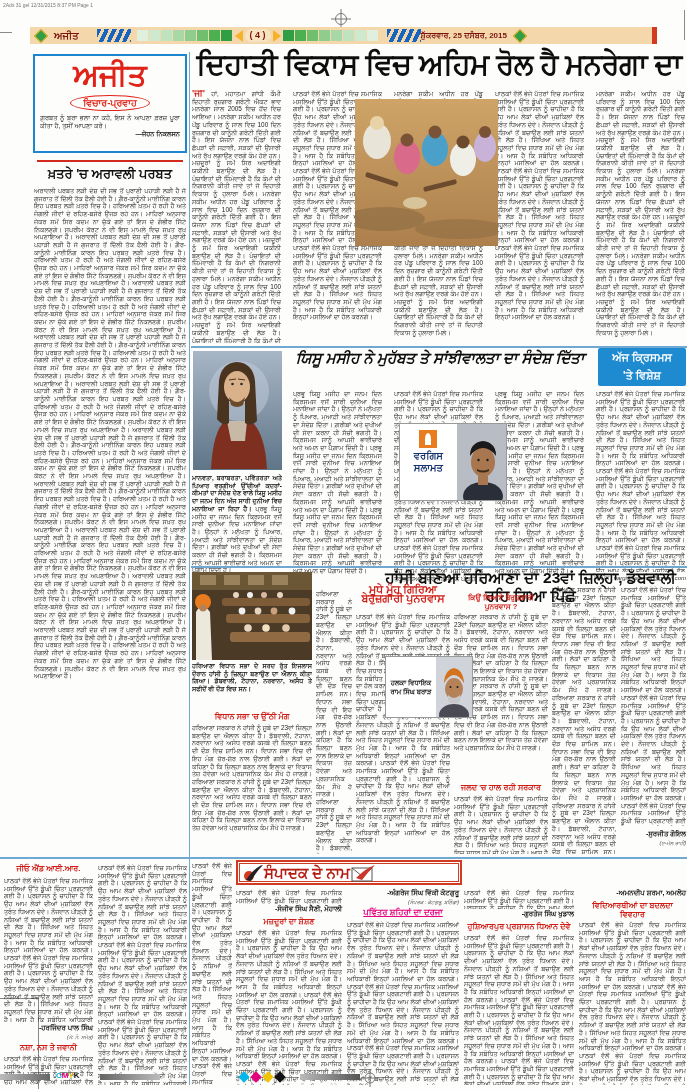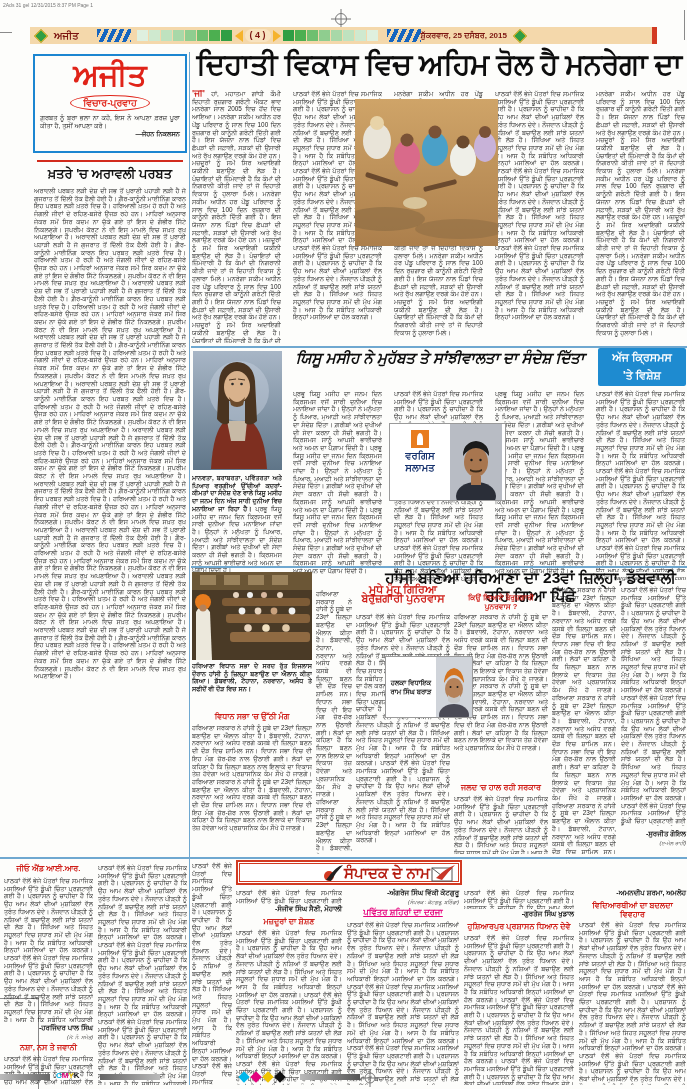--- a/index.html
+++ b/index.html
@@ -148,21 +148,21 @@
 
   <div class="abs body6" style="left:192px;top:474px;width:90px;height:108px;">
     <span style="font-weight:bold;">ਮਾਨਵਤਾ, ਬਰਾਬਰਤਾ, ਪਵਿੱਤਰਤਾ ਅਤੇ ਪਿਆਰ ਵਰਗੀਆਂ ਉੱਚੀਆਂ ਕਦਰਾਂ-ਕੀਮਤਾਂ ਦਾ ਸੰਦੇਸ਼ ਦੇਣ ਵਾਲੇ ਯਿਸੂ ਮਸੀਹ ਦਾ ਜਨਮ ਦਿਨ ਅੱਜ ਸਾਰੀ ਦੁਨੀਆ ਵਿਚ ਮਨਾਇਆ ਜਾ ਰਿਹਾ ਹੈ।</span> <span>ਪ੍ਰਭੂ ਯਿਸੂ ਮਸੀਹ ਦਾ ਜਨਮ ਦਿਨ ਕ੍ਰਿਸਮਸ ਵਜੋਂ ਸਾਰੀ ਦੁਨੀਆ ਵਿਚ ਮਨਾਇਆ ਜਾਂਦਾ ਹੈ। ਉਨ੍ਹਾਂ ਨੇ ਮਨੁੱਖਤਾ ਨੂੰ ਪਿਆਰ, ਮੁਆਫ਼ੀ ਅਤੇ ਸਾਂਝੀਵਾਲਤਾ ਦਾ ਸੰਦੇਸ਼ ਦਿੱਤਾ। ਗ਼ਰੀਬਾਂ ਅਤੇ ਦੁਖੀਆਂ ਦੀ ਸੇਵਾ ਕਰਨਾ ਹੀ ਸੱਚੀ ਭਗਤੀ ਹੈ। ਕ੍ਰਿਸਮਸ ਸਾਨੂੰ ਆਪਸੀ ਭਾਈਚਾਰੇ ਅਤੇ ਅਮਨ ਦਾ ਪੈਗ਼ਾਮ ਦਿੰਦੀ ਹੈ।</span>
   </div>
   <div class="abs body6" style="left:293px;top:390px;width:89px;height:192px;">ਪ੍ਰਭੂ ਯਿਸੂ ਮਸੀਹ ਦਾ ਜਨਮ ਦਿਨ ਕ੍ਰਿਸਮਸ ਵਜੋਂ ਸਾਰੀ ਦੁਨੀਆ ਵਿਚ ਮਨਾਇਆ ਜਾਂਦਾ ਹੈ। ਉਨ੍ਹਾਂ ਨੇ ਮਨੁੱਖਤਾ ਨੂੰ ਪਿਆਰ, ਮੁਆਫ਼ੀ ਅਤੇ ਸਾਂਝੀਵਾਲਤਾ ਦਾ ਸੰਦੇਸ਼ ਦਿੱਤਾ। ਗ਼ਰੀਬਾਂ ਅਤੇ ਦੁਖੀਆਂ ਦੀ ਸੇਵਾ ਕਰਨਾ ਹੀ ਸੱਚੀ ਭਗਤੀ ਹੈ। ਕ੍ਰਿਸਮਸ ਸਾਨੂੰ ਆਪਸੀ ਭਾਈਚਾਰੇ ਅਤੇ ਅਮਨ ਦਾ ਪੈਗ਼ਾਮ ਦਿੰਦੀ ਹੈ। ਪ੍ਰਭੂ ਯਿਸੂ ਮਸੀਹ ਦਾ ਜਨਮ ਦਿਨ ਕ੍ਰਿਸਮਸ ਵਜੋਂ ਸਾਰੀ ਦੁਨੀਆ ਵਿਚ ਮਨਾਇਆ ਜਾਂਦਾ ਹੈ। ਉਨ੍ਹਾਂ ਨੇ ਮਨੁੱਖਤਾ ਨੂੰ ਪਿਆਰ, ਮੁਆਫ਼ੀ ਅਤੇ ਸਾਂਝੀਵਾਲਤਾ ਦਾ ਸੰਦੇਸ਼ ਦਿੱਤਾ। ਗ਼ਰੀਬਾਂ ਅਤੇ ਦੁਖੀਆਂ ਦੀ ਸੇਵਾ ਕਰਨਾ ਹੀ ਸੱਚੀ ਭਗਤੀ ਹੈ। ਕ੍ਰਿਸਮਸ ਸਾਨੂੰ ਆਪਸੀ ਭਾਈਚਾਰੇ ਅਤੇ ਅਮਨ ਦਾ ਪੈਗ਼ਾਮ ਦਿੰਦੀ ਹੈ। ਪ੍ਰਭੂ ਯਿਸੂ ਮਸੀਹ ਦਾ ਜਨਮ ਦਿਨ ਕ੍ਰਿਸਮਸ ਵਜੋਂ ਸਾਰੀ ਦੁਨੀਆ ਵਿਚ ਮਨਾਇਆ ਜਾਂਦਾ ਹੈ। ਉਨ੍ਹਾਂ ਨੇ ਮਨੁੱਖਤਾ ਨੂੰ ਪਿਆਰ, ਮੁਆਫ਼ੀ ਅਤੇ ਸਾਂਝੀਵਾਲਤਾ ਦਾ ਸੰਦੇਸ਼ ਦਿੱਤਾ। ਗ਼ਰੀਬਾਂ ਅਤੇ ਦੁਖੀਆਂ ਦੀ ਸੇਵਾ ਕਰਨਾ ਹੀ ਸੱਚੀ ਭਗਤੀ ਹੈ। ਕ੍ਰਿਸਮਸ ਸਾਨੂੰ ਆਪਸੀ ਭਾਈਚਾਰੇ ਅਤੇ ਅਮਨ ਦਾ ਪੈਗ਼ਾਮ ਦਿੰਦੀ ਹੈ।</div>
   <div class="abs body6" style="left:394px;top:390px;width:89px;height:192px;">ਪਾਠਕਾਂ ਵੱਲੋਂ ਭੇਜੇ ਪੱਤਰਾਂ ਵਿਚ ਸਮਾਜਿਕ ਮਸਲਿਆਂ ਉੱਤੇ ਡੂੰਘੀ ਚਿੰਤਾ ਪ੍ਰਗਟਾਈ ਗਈ ਹੈ। ਪ੍ਰਸ਼ਾਸਨ ਨੂੰ ਚਾਹੀਦਾ ਹੈ ਕਿ ਉਹ ਆਮ ਲੋਕਾਂ ਦੀਆਂ ਮੁਸ਼ਕਿਲਾਂ ਵੱਲ ਤੁਰੰਤ ਧਿਆਨ ਦੇਵੇ। ਨੌਜਵਾਨ ਪੀੜ੍ਹੀ ਨੂੰ ਨਸ਼ਿਆਂ ਤੋਂ ਬਚਾਉਣ ਲਈ ਸਾਂਝੇ ਯਤਨਾਂ ਦੀ ਲੋੜ ਹੈ। ਸਿੱਖਿਆ ਅਤੇ ਸਿਹਤ ਸਹੂਲਤਾਂ ਵਿਚ ਸੁਧਾਰ ਸਮੇਂ ਦੀ ਮੁੱਖ ਮੰਗ ਹੈ। ਆਸ ਹੈ ਕਿ ਸਬੰਧਿਤ ਅਧਿਕਾਰੀ ਇਨ੍ਹਾਂ ਮਸਲਿਆਂ ਦਾ ਹੱਲ ਕਰਨਗੇ। ਪਾਠਕਾਂ ਵੱਲੋਂ ਭੇਜੇ ਪੱਤਰਾਂ ਵਿਚ ਸਮਾਜਿਕ ਮਸਲਿਆਂ ਉੱਤੇ ਡੂੰਘੀ ਚਿੰਤਾ ਪ੍ਰਗਟਾਈ ਗਈ ਹੈ। ਪ੍ਰਸ਼ਾਸਨ ਨੂੰ ਚਾਹੀਦਾ ਹੈ ਕਿ ਉਹ ਆਮ ਲੋਕਾਂ ਦੀਆਂ ਮੁਸ਼ਕਿਲਾਂ ਵੱਲ ਤੁਰੰਤ ਧਿਆਨ ਦੇਵੇ। ਨੌਜਵਾਨ ਪੀੜ੍ਹੀ ਨੂੰ ਨਸ਼ਿਆਂ ਤੋਂ ਬਚਾਉਣ ਲਈ ਸਾਂਝੇ ਯਤਨਾਂ ਦੀ ਲੋੜ ਹੈ। ਸਿੱਖਿਆ ਅਤੇ ਸਿਹਤ ਸਹੂਲਤਾਂ ਵਿਚ ਸੁਧਾਰ ਸਮੇਂ ਦੀ ਮੁੱਖ ਮੰਗ ਹੈ। ਆਸ ਹੈ ਕਿ ਸਬੰਧਿਤ ਅਧਿਕਾਰੀ ਇਨ੍ਹਾਂ ਮਸਲਿਆਂ ਦਾ ਹੱਲ ਕਰਨਗੇ। ਪਾਠਕਾਂ ਵੱਲੋਂ ਭੇਜੇ ਪੱਤਰਾਂ ਵਿਚ ਸਮਾਜਿਕ ਮਸਲਿਆਂ ਉੱਤੇ ਡੂੰਘੀ ਚਿੰਤਾ ਪ੍ਰਗਟਾਈ ਗਈ ਹੈ। ਪ੍ਰਸ਼ਾਸਨ ਨੂੰ ਚਾਹੀਦਾ ਹੈ ਕਿ ਉਹ ਆਮ ਲੋਕਾਂ ਦੀਆਂ ਮੁਸ਼ਕਿਲਾਂ ਵੱਲ ਤੁਰੰਤ ਧਿਆਨ ਦੇਵੇ। ਨੌਜਵਾਨ ਪੀੜ੍ਹੀ ਨੂੰ ਨਸ਼ਿਆਂ ਤੋਂ ਬਚਾਉਣ ਲਈ ਸਾਂਝੇ ਯਤਨਾਂ ਦੀ ਲੋੜ ਹੈ। ਸਿੱਖਿਆ ਅਤੇ ਸਿਹਤ ਸਹੂਲਤਾਂ ਵਿਚ ਸੁਧਾਰ ਸਮੇਂ ਦੀ ਮੁੱਖ ਮੰਗ ਹੈ। ਆਸ ਹੈ ਕਿ ਸਬੰਧਿਤ ਅਧਿਕਾਰੀ ਇਨ੍ਹਾਂ ਮਸਲਿਆਂ ਦਾ ਹੱਲ ਕਰਨਗੇ।</div>
   <div class="abs body6" style="left:495px;top:390px;width:89px;height:192px;">ਪ੍ਰਭੂ ਯਿਸੂ ਮਸੀਹ ਦਾ ਜਨਮ ਦਿਨ ਕ੍ਰਿਸਮਸ ਵਜੋਂ ਸਾਰੀ ਦੁਨੀਆ ਵਿਚ ਮਨਾਇਆ ਜਾਂਦਾ ਹੈ। ਉਨ੍ਹਾਂ ਨੇ ਮਨੁੱਖਤਾ ਨੂੰ ਪਿਆਰ, ਮੁਆਫ਼ੀ ਅਤੇ ਸਾਂਝੀਵਾਲਤਾ ਦਾ ਸੰਦੇਸ਼ ਦਿੱਤਾ। ਗ਼ਰੀਬਾਂ ਅਤੇ ਦੁਖੀਆਂ ਦੀ ਸੇਵਾ ਕਰਨਾ ਹੀ ਸੱਚੀ ਭਗਤੀ ਹੈ। ਕ੍ਰਿਸਮਸ ਸਾਨੂੰ ਆਪਸੀ ਭਾਈਚਾਰੇ ਅਤੇ ਅਮਨ ਦਾ ਪੈਗ਼ਾਮ ਦਿੰਦੀ ਹੈ। ਪ੍ਰਭੂ ਯਿਸੂ ਮਸੀਹ ਦਾ ਜਨਮ ਦਿਨ ਕ੍ਰਿਸਮਸ ਵਜੋਂ ਸਾਰੀ ਦੁਨੀਆ ਵਿਚ ਮਨਾਇਆ ਜਾਂਦਾ ਹੈ। ਉਨ੍ਹਾਂ ਨੇ ਮਨੁੱਖਤਾ ਨੂੰ ਪਿਆਰ, ਮੁਆਫ਼ੀ ਅਤੇ ਸਾਂਝੀਵਾਲਤਾ ਦਾ ਸੰਦੇਸ਼ ਦਿੱਤਾ। ਗ਼ਰੀਬਾਂ ਅਤੇ ਦੁਖੀਆਂ ਦੀ ਸੇਵਾ ਕਰਨਾ ਹੀ ਸੱਚੀ ਭਗਤੀ ਹੈ। ਕ੍ਰਿਸਮਸ ਸਾਨੂੰ ਆਪਸੀ ਭਾਈਚਾਰੇ ਅਤੇ ਅਮਨ ਦਾ ਪੈਗ਼ਾਮ ਦਿੰਦੀ ਹੈ। ਪ੍ਰਭੂ ਯਿਸੂ ਮਸੀਹ ਦਾ ਜਨਮ ਦਿਨ ਕ੍ਰਿਸਮਸ ਵਜੋਂ ਸਾਰੀ ਦੁਨੀਆ ਵਿਚ ਮਨਾਇਆ ਜਾਂਦਾ ਹੈ। ਉਨ੍ਹਾਂ ਨੇ ਮਨੁੱਖਤਾ ਨੂੰ ਪਿਆਰ, ਮੁਆਫ਼ੀ ਅਤੇ ਸਾਂਝੀਵਾਲਤਾ ਦਾ ਸੰਦੇਸ਼ ਦਿੱਤਾ। ਗ਼ਰੀਬਾਂ ਅਤੇ ਦੁਖੀਆਂ ਦੀ ਸੇਵਾ ਕਰਨਾ ਹੀ ਸੱਚੀ ਭਗਤੀ ਹੈ। ਕ੍ਰਿਸਮਸ ਸਾਨੂੰ ਆਪਸੀ ਭਾਈਚਾਰੇ ਅਤੇ ਅਮਨ ਦਾ ਪੈਗ਼ਾਮ ਦਿੰਦੀ ਹੈ।</div>
   <div class="abs body6" style="left:596px;top:390px;width:89px;height:182px;">ਪਾਠਕਾਂ ਵੱਲੋਂ ਭੇਜੇ ਪੱਤਰਾਂ ਵਿਚ ਸਮਾਜਿਕ ਮਸਲਿਆਂ ਉੱਤੇ ਡੂੰਘੀ ਚਿੰਤਾ ਪ੍ਰਗਟਾਈ ਗਈ ਹੈ। ਪ੍ਰਸ਼ਾਸਨ ਨੂੰ ਚਾਹੀਦਾ ਹੈ ਕਿ ਉਹ ਆਮ ਲੋਕਾਂ ਦੀਆਂ ਮੁਸ਼ਕਿਲਾਂ ਵੱਲ ਤੁਰੰਤ ਧਿਆਨ ਦੇਵੇ। ਨੌਜਵਾਨ ਪੀੜ੍ਹੀ ਨੂੰ ਨਸ਼ਿਆਂ ਤੋਂ ਬਚਾਉਣ ਲਈ ਸਾਂਝੇ ਯਤਨਾਂ ਦੀ ਲੋੜ ਹੈ। ਸਿੱਖਿਆ ਅਤੇ ਸਿਹਤ ਸਹੂਲਤਾਂ ਵਿਚ ਸੁਧਾਰ ਸਮੇਂ ਦੀ ਮੁੱਖ ਮੰਗ ਹੈ। ਆਸ ਹੈ ਕਿ ਸਬੰਧਿਤ ਅਧਿਕਾਰੀ ਇਨ੍ਹਾਂ ਮਸਲਿਆਂ ਦਾ ਹੱਲ ਕਰਨਗੇ। ਪਾਠਕਾਂ ਵੱਲੋਂ ਭੇਜੇ ਪੱਤਰਾਂ ਵਿਚ ਸਮਾਜਿਕ ਮਸਲਿਆਂ ਉੱਤੇ ਡੂੰਘੀ ਚਿੰਤਾ ਪ੍ਰਗਟਾਈ ਗਈ ਹੈ। ਪ੍ਰਸ਼ਾਸਨ ਨੂੰ ਚਾਹੀਦਾ ਹੈ ਕਿ ਉਹ ਆਮ ਲੋਕਾਂ ਦੀਆਂ ਮੁਸ਼ਕਿਲਾਂ ਵੱਲ ਤੁਰੰਤ ਧਿਆਨ ਦੇਵੇ। ਨੌਜਵਾਨ ਪੀੜ੍ਹੀ ਨੂੰ ਨਸ਼ਿਆਂ ਤੋਂ ਬਚਾਉਣ ਲਈ ਸਾਂਝੇ ਯਤਨਾਂ ਦੀ ਲੋੜ ਹੈ। ਸਿੱਖਿਆ ਅਤੇ ਸਿਹਤ ਸਹੂਲਤਾਂ ਵਿਚ ਸੁਧਾਰ ਸਮੇਂ ਦੀ ਮੁੱਖ ਮੰਗ ਹੈ। ਆਸ ਹੈ ਕਿ ਸਬੰਧਿਤ ਅਧਿਕਾਰੀ ਇਨ੍ਹਾਂ ਮਸਲਿਆਂ ਦਾ ਹੱਲ ਕਰਨਗੇ। ਪਾਠਕਾਂ ਵੱਲੋਂ ਭੇਜੇ ਪੱਤਰਾਂ ਵਿਚ ਸਮਾਜਿਕ ਮਸਲਿਆਂ ਉੱਤੇ ਡੂੰਘੀ ਚਿੰਤਾ ਪ੍ਰਗਟਾਈ ਗਈ ਹੈ। ਪ੍ਰਸ਼ਾਸਨ ਨੂੰ ਚਾਹੀਦਾ ਹੈ ਕਿ ਉਹ ਆਮ ਲੋਕਾਂ ਦੀਆਂ ਮੁਸ਼ਕਿਲਾਂ ਵੱਲ ਤੁਰੰਤ ਧਿਆਨ ਦੇਵੇ। ਨੌਜਵਾਨ ਪੀੜ੍ਹੀ ਨੂੰ ਨਸ਼ਿਆਂ ਤੋਂ ਬਚਾਉਣ ਲਈ ਸਾਂਝੇ ਯਤਨਾਂ ਦੀ ਲੋੜ ਹੈ। ਸਿੱਖਿਆ ਅਤੇ ਸਿਹਤ ਸਹੂਲਤਾਂ ਵਿਚ ਸੁਧਾਰ ਸਮੇਂ ਦੀ ਮੁੱਖ ਮੰਗ ਹੈ। ਆਸ ਹੈ ਕਿ ਸਬੰਧਿਤ ਅਧਿਕਾਰੀ ਇਨ੍ਹਾਂ ਮਸਲਿਆਂ ਦਾ ਹੱਲ ਕਰਨਗੇ।</div>
   <div class="abs" style="left:558px;top:575px;width:128px;font-size:6px;font-style:italic;color:#333;text-align:right;">ਈ-ਮੇਲ : vargis.salamat@gmail.com</div>
 
-  <div class="abs" style="left:389px;top:423px;width:117px;height:78px;border:1px solid #9a9a9a;background:#fff;display:flex;z-index:4;box-sizing:border-box;">
+  <div class="abs" style="left:399px;top:423px;width:108px;height:78px;border:1px solid #9a9a9a;background:#fff;display:flex;z-index:4;box-sizing:border-box;">
     <div style="width:60px;text-align:center;">
       <div style="width:18px;height:18px;background:#e87c1e;margin:6px auto 2px auto;position:relative;">
         <div style="position:absolute;left:6px;top:3px;width:6px;height:12px;background:#fff;border-radius:50% 50% 0 0;"></div>
       </div>
       <div style="color:#16326e;font-weight:bold;font-size:10px;line-height:12px;">
         <div>ਵਰਗਿਸ</div>
         <div>ਸਲਾਮਤ</div>
       </div>
     </div>
     <svg width="52" height="76">
@@ -237,21 +237,21 @@
       <ellipse cx="18" cy="32" rx="9" ry="11" fill="#b58158"></ellipse>
       <path d="M8 24 Q10 12 18 11 Q26 12 28 24 L28 26 Q23 18 18 18 Q13 18 8 26 Z" fill="#d4731e"></path>
       <path d="M12 38 Q18 44 24 38 L24 44 Q18 49 12 44 Z" fill="#c8c8c8"></path>
       <circle cx="14.5" cy="30" r="1" fill="#1a1a1a"></circle>
         <circle cx="21.5" cy="30" r="1" fill="#1a1a1a"></circle>
     </svg>
   </div>
 
   <div class="abs rule-h" style="left:0;top:857px;width:687px;"></div>
 
-  <div class="abs" style="left:236px;top:860px;width:226px;height:25px;border:2px solid #d23a22;box-shadow:inset 0 0 0 1px #fff,inset 0 0 0 2px #d23a22;background:#fff;display:flex;align-items:center;justify-content:flex-end;padding:0 4px;box-sizing:border-box;z-index:4;">
+  <div class="abs" style="left:236px;top:860px;width:226px;height:25px;border:2px solid #d23a22;box-shadow:inset 0 0 0 1px #fff,inset 0 0 0 2px #d23a22;background:#fff;display:flex;align-items:center;justify-content:flex-start;padding:0 4px;box-sizing:border-box;z-index:4;">
     <svg width="22" height="18">
       <circle cx="7" cy="12" r="5" fill="#d23a22"></circle>
       <path d="M4 16 Q14 2 21 1 Q14 8 9 17 Z" fill="#222"></path>
     </svg>
     <span style="font-size:15px;font-weight:800;color:#b51d12;">ਸੰਪਾਦਕ ਦੇ ਨਾਮ</span>
     <svg width="26" height="18">
       <rect x="2" y="4" width="20" height="13" fill="#fff" stroke="#555" stroke-width="1"></rect>
       <path d="M2 4 L12 12 L22 4" fill="none" stroke="#555" stroke-width="1"></path>
       <path d="M6 14 Q16 4 25 1 Q18 8 12 16 Z" fill="#c8372a"></path>
     </svg>

